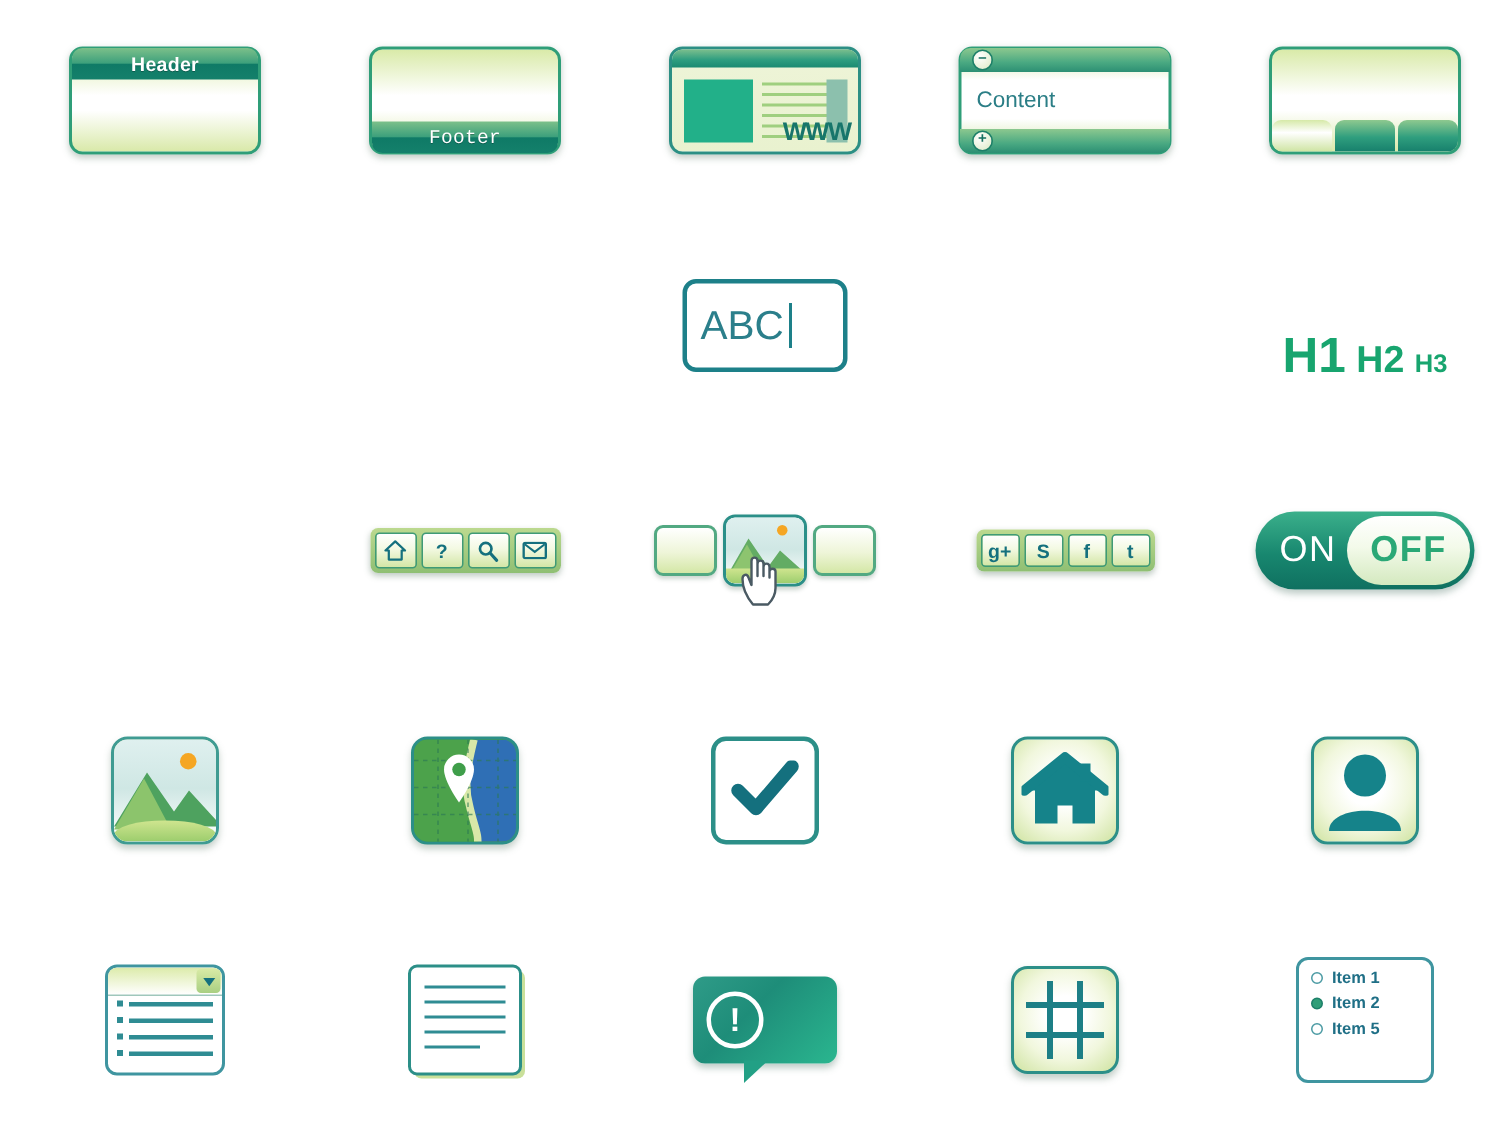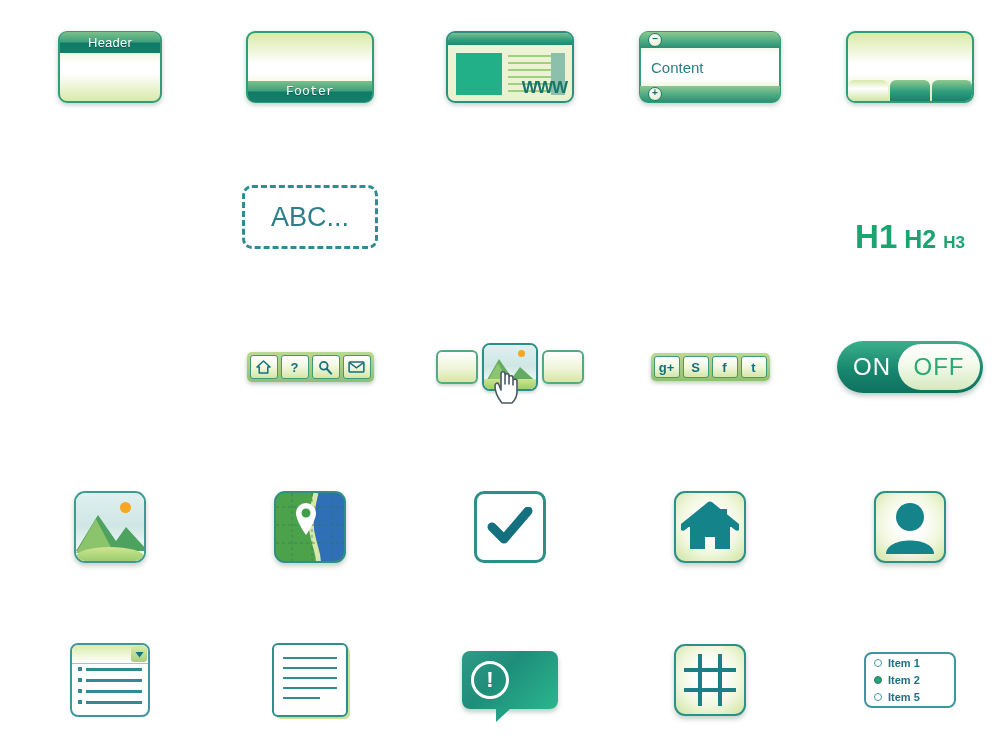--- a/index.html
+++ b/index.html
@@ -53,21 +53,21 @@
     font-size: 13px;
     line-height: 21px;
     text-align: center;
     letter-spacing: .2px;
     text-shadow: 0 1px 0 rgba(0,0,0,.25);
   }
   .bar.top    { top: -1px;  border-radius: 7px 7px 0 0; }
   .bar.bottom { bottom: -1px; border-radius: 0 0 7px 7px; font-family: Liberation Mono, monospace; }
 
   
-  .wf-header { width: 104px; height: 72px; }
+  .wf-header { width: 128px; height: 72px; font-weight: bold; }
 
   
   .wf-footer { width: 128px; height: 72px; }
 
   
   .wf-page {
     width: 128px; height: 72px;
     background: linear-gradient(to bottom,#eef4d8 0%, #e9f2cf 100%);
     border-color: #2c8f84;
     overflow: hidden;
@@ -239,21 +239,21 @@
     box-shadow: 0 3px 5px rgba(70,110,95,.35);
   }
   .toggle .on {
     color:#ffffff; font-size: 24px; margin-left: 16px; letter-spacing: 1px;
   }
   .toggle .knob {
     position:absolute; right: 3px; top: 3px;
     width: 82px; height: 46px; border-radius: 23px;
     background: linear-gradient(to bottom,#ffffff 0%, #f3faea 45%, #d4e9bf 100%);
     display:flex; align-items:center; justify-content:center;
-    color:#2aa876; font-size: 24px; letter-spacing: 1px;
+    color:#2aa876; font-size: 24px; letter-spacing: 1px; font-weight: bold;
   }
 
   
   .tile {
     box-sizing:border-box;
     width: 72px; height: 72px;
     border-radius: 11px;
     border: 2px solid #2c8f88;
     background: radial-gradient(circle at 50% 45%, #ffffff 25%, #f1f7dd 60%, #cfe3a1 100%);
     display:flex; align-items:center; justify-content:center;
@@ -331,25 +331,25 @@
 
   
   .gridicon { position:absolute; inset: 8px; }
   .gridicon i { position:absolute; background:#1d7f86; }
   .gridicon i.v { top:0; bottom:0; width: 4px; }
   .gridicon i.h { left:0; right:0; height: 4px; }
 
   
   .radiobox {
     box-sizing:border-box;
-    width: 92px; height: 56px;
+    width: 92px; height: 84px;
     border: 2px solid #3f95a0; border-radius: 8px;
     background:#ffffff;
     padding: 6px 8px;
-    display:flex; flex-direction:column; justify-content:center; gap: 5px;
+    display:flex; flex-direction:column; justify-content:flex-start; gap: 5px;
   }
   .radiobox .ritem { display:flex; align-items:center; gap: 6px; }
   .radiobox .rdot {
     width: 8px; height: 8px; border-radius:50%;
     border: 1px solid #4a9aa3; background:#ffffff;
     box-sizing:border-box;
   }
   .radiobox .ritem.sel .rdot { background:#2f9e78; border-color:#1d7f69; }
   .radiobox .rlabel { color:#1f6f86; font-size: 11px; font-weight: bold; }
 
@@ -416,28 +416,29 @@
         <div class="tabrow">
           <div class="tab active"></div>
           <div class="tab"></div>
           <div class="tab"></div>
         </div>
       </div>
     </div>
   </div>
 
 
-  <div class="cell" style="left:210px; top:142px;">
-    <div class="inner">
-      <div class="dashbox">
-        <span>ABC...</span>
-      </div>
-    </div>
-  </div>
-
+
+  <div class="cell" style="left:410px; top:142px;">
+    <div class="inner">
+      <div class="inputbox">
+        <span class="val">ABC</span>
+        <span class="caret"></span>
+      </div>
+    </div>
+  </div>
 
 
   <div class="cell" style="left:810px; top:142px;">
     <div class="inner">
       <div class="headings">
         <span class="h1">H1</span>
         <span class="h2">H2</span>
         <span class="h3">H3</span>
       </div>
     </div>

